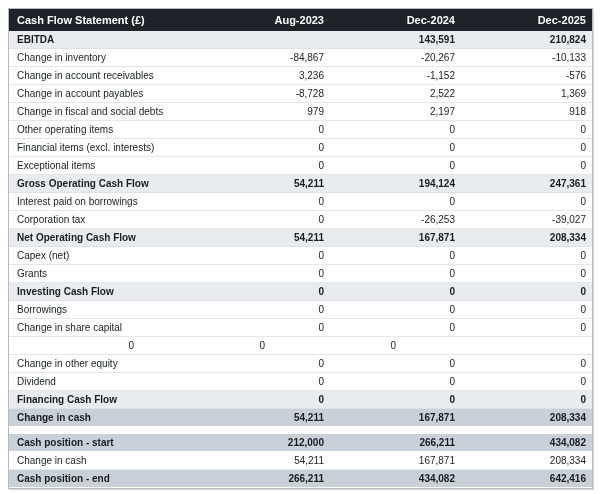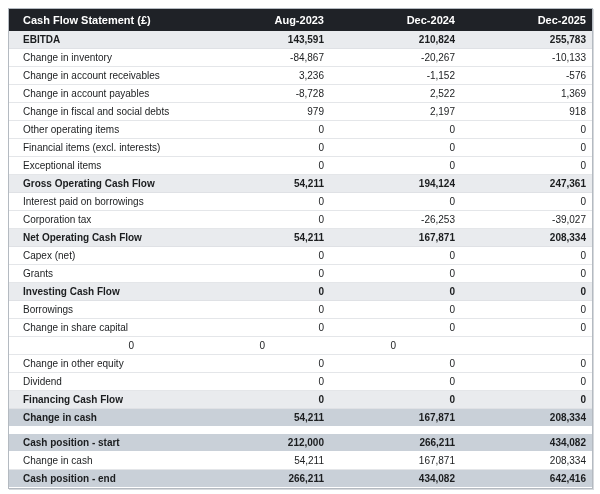--- a/index.html
+++ b/index.html
@@ -22,21 +22,21 @@
     display: flex;
     align-items: center;
     height: 22px;
     background: #1f2227;
     color: #ffffff;
     font-size: 11px;
     font-weight: bold;
   }
   .label-cell {
     flex: 1 1 auto;
-    padding-left: 14px;
+    padding-left: 8px;
     text-align: left;
     white-space: nowrap;
     overflow: hidden;
   }
   .value-cell {
     width: 131px;
     flex: 0 0 131px;
     padding-right: 6px;
     text-align: right;
     white-space: nowrap;
@@ -75,21 +75,20 @@
   <div class="value-cell">Aug-2023</div>
       <div class="value-cell">Dec-2024</div>
       <div class="value-cell">Dec-2025</div>
     </div>
   <div>
 
   <div class="row total">
         <div class="label-cell">EBITDA</div>
         <div class="value-cell">143,591</div>
         <div class="value-cell">210,824</div>
-        <div class="value-cell">255,783</div>
       </div>
       <div class="row item">
         <div class="label-cell">Change in inventory</div>
         <div class="value-cell">-84,867</div>
         <div class="value-cell">-20,267</div>
         <div class="value-cell">-10,133</div>
       </div>
       <div class="row item">
         <div class="label-cell">Change in account receivables</div>
         <div class="value-cell">3,236</div>

